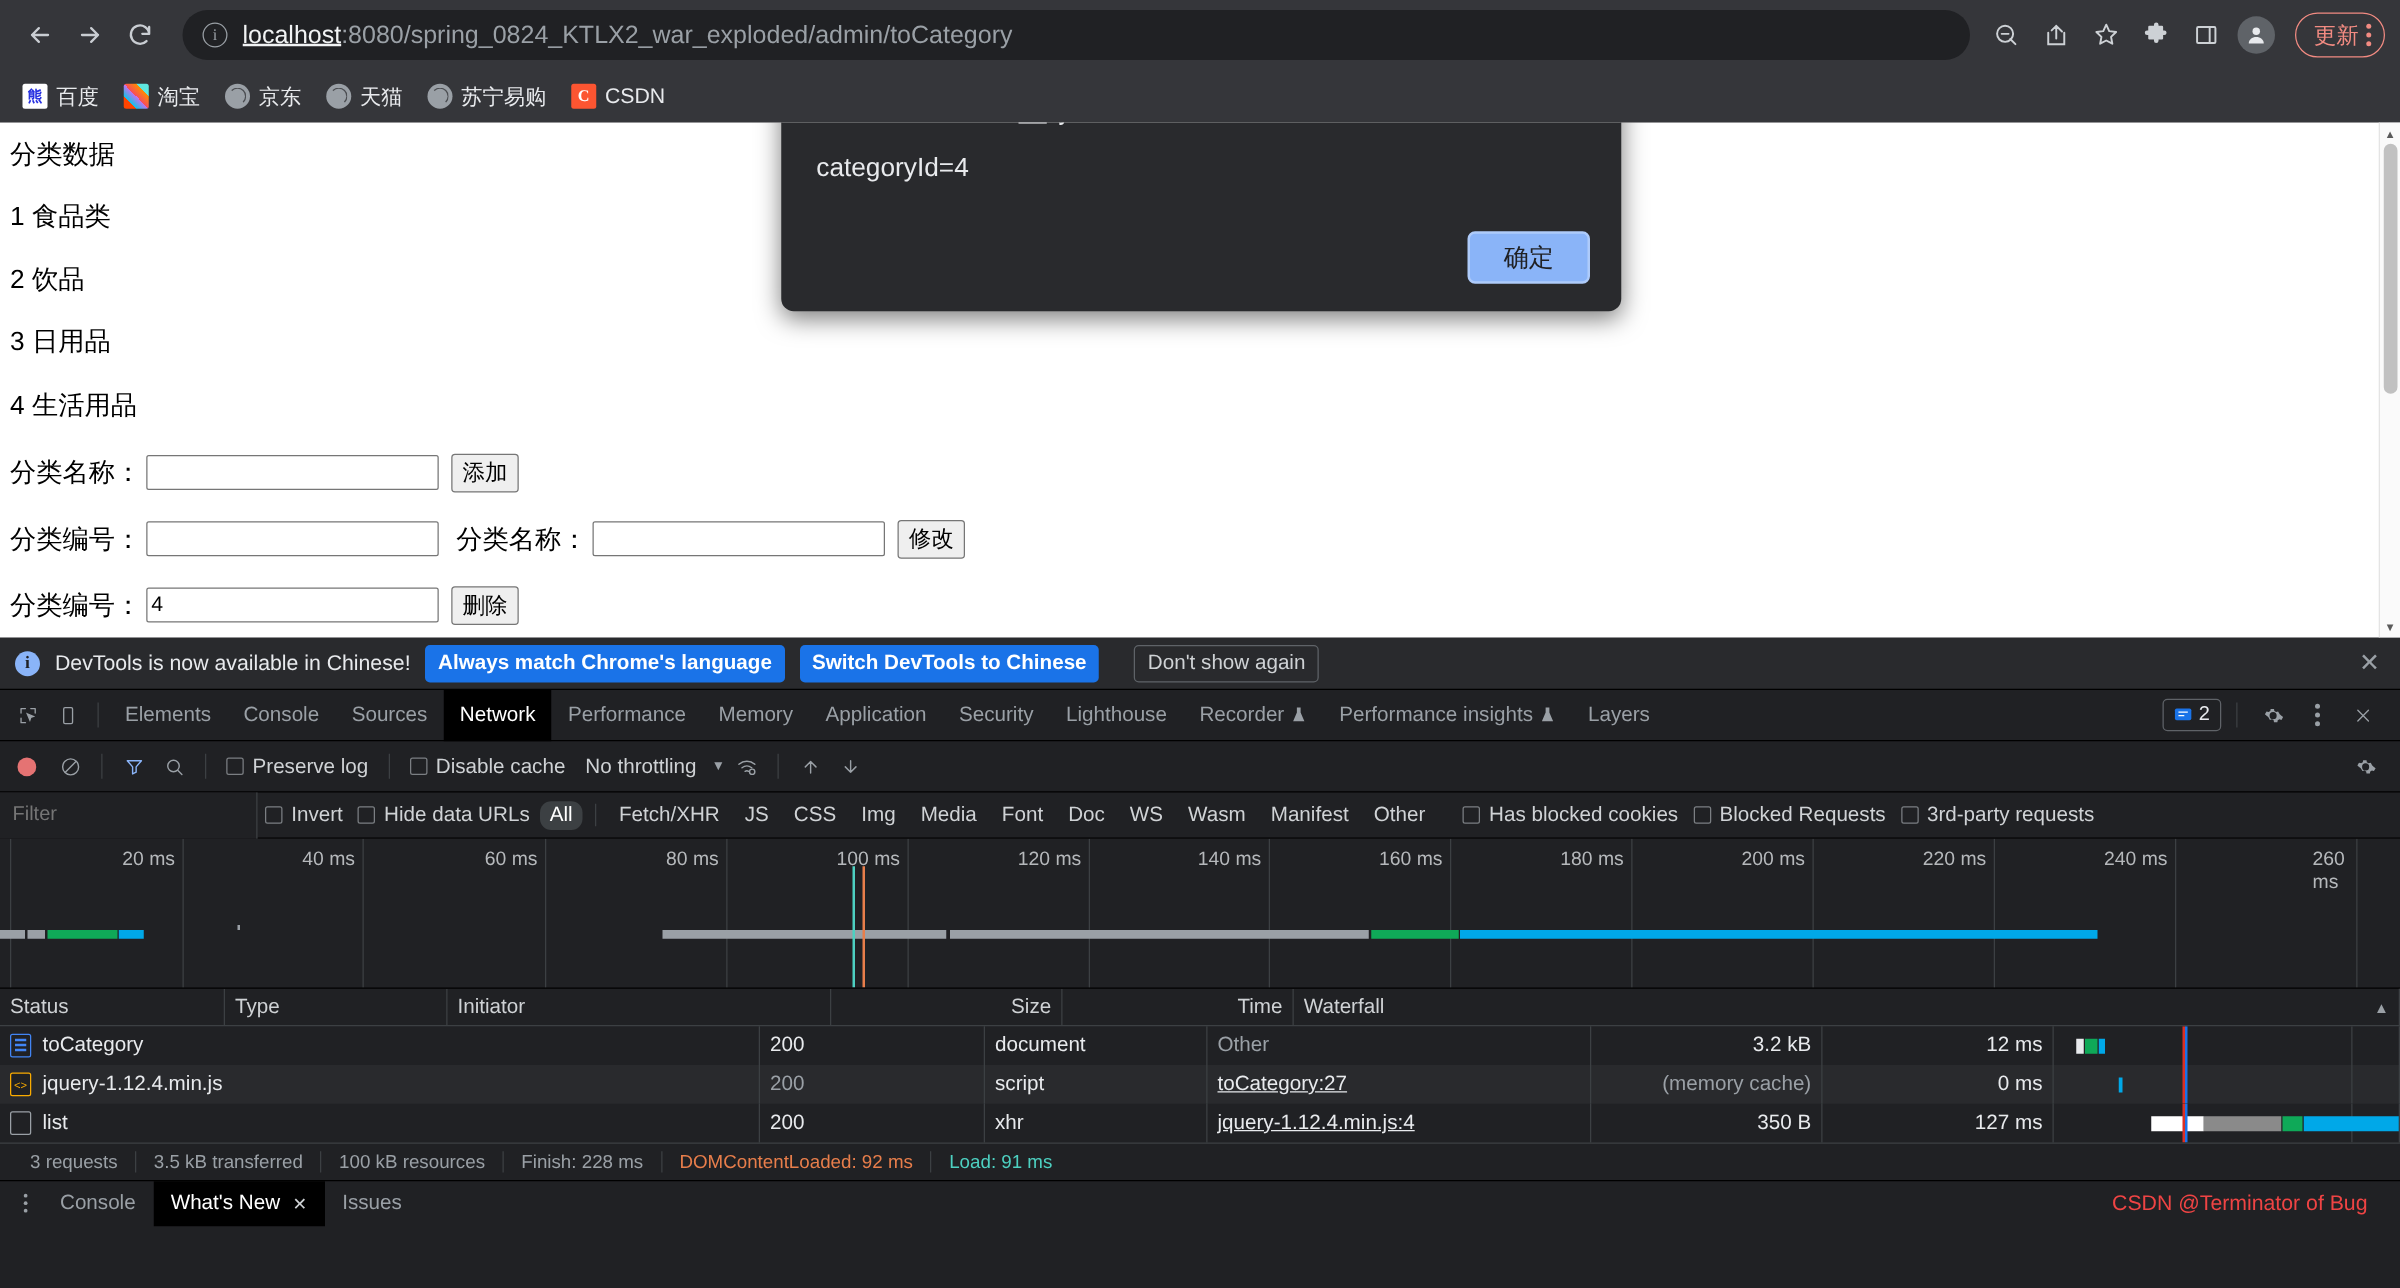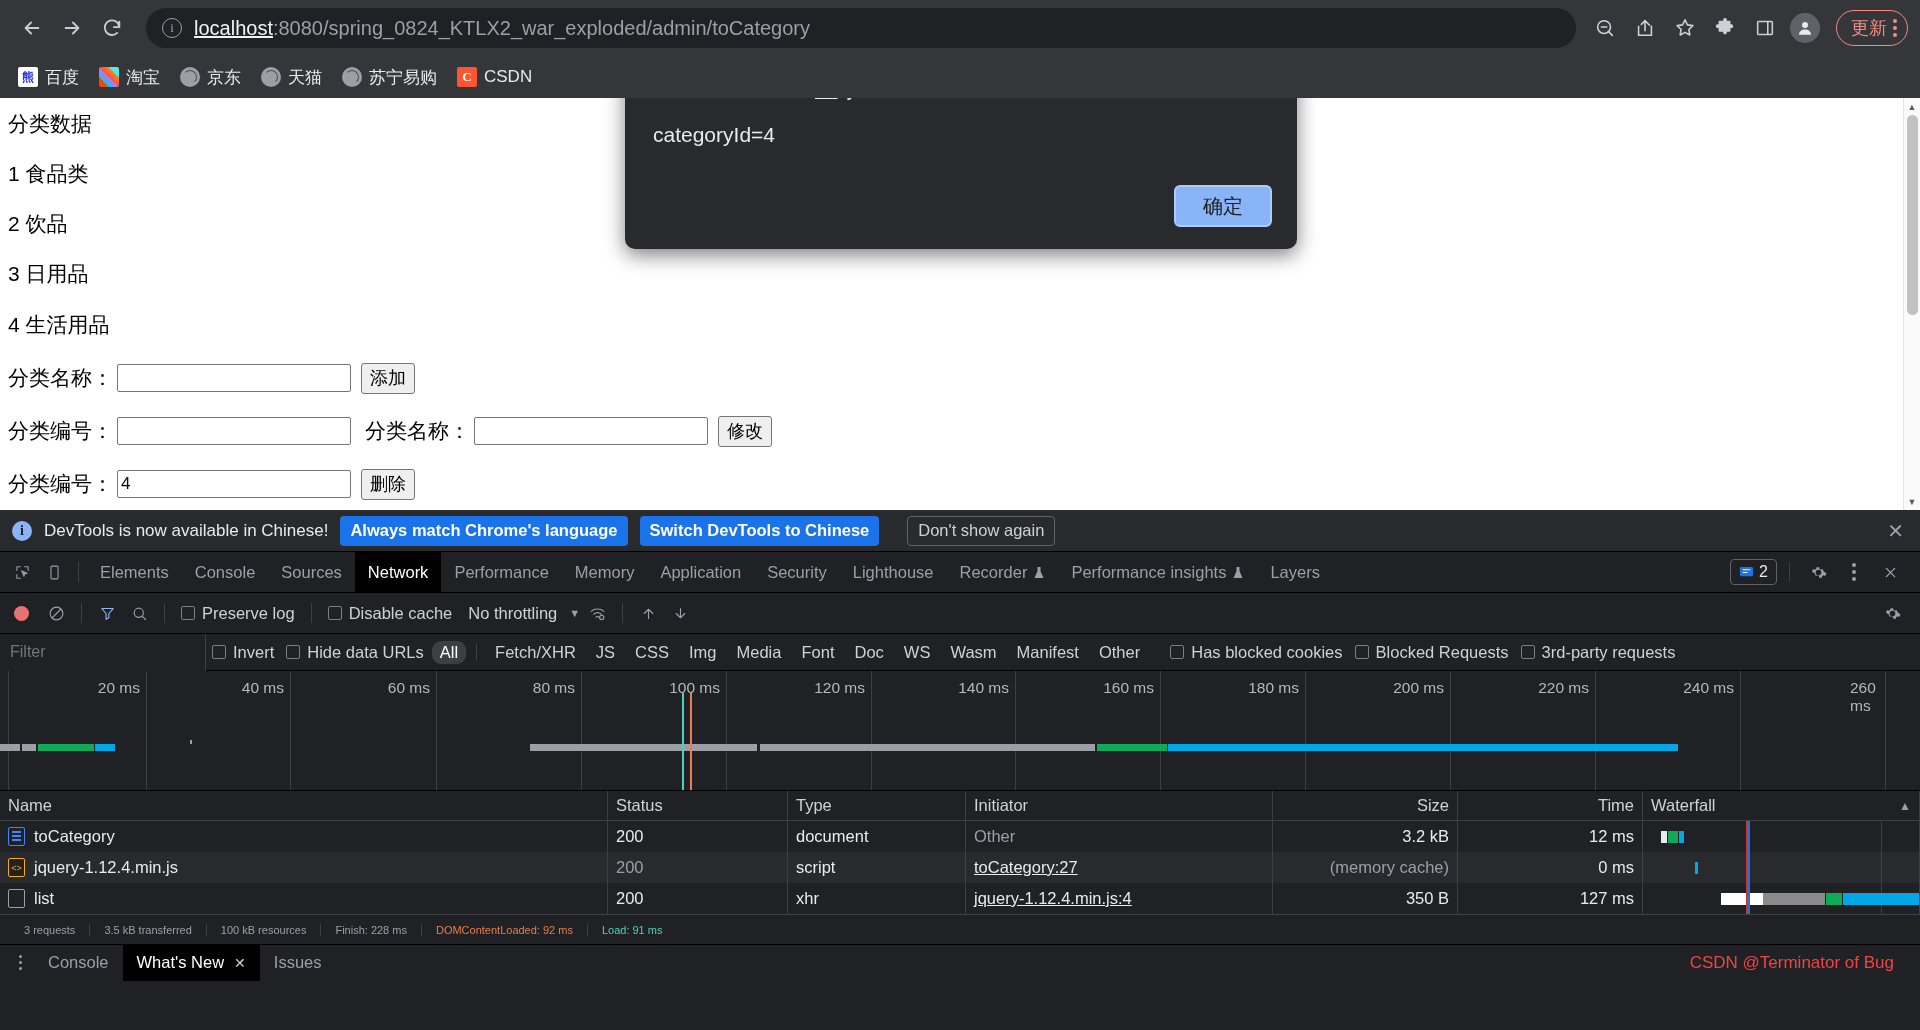--- a/index.html
+++ b/index.html
@@ -187,21 +187,21 @@
   .rsc-js { border: 1.5px solid #f9ab00; background: #202124; color:#f9ab00; font-size:9px;
     display:flex;align-items:center;justify-content:center;}
   .rsc-xhr { border: 1.5px solid #9aa0a6; background: #202124; }
   .wf-pane { position: absolute; left: 0; right: 0; top: 0; bottom: 0; }
   .wf-grid { position: absolute; top: 0; bottom: 0; width: 1px; background: #3c4043; }
   .wf-bar { position: absolute; top: 10px; height: 12px; }
   .wf-red { position: absolute; top: 0; bottom: 0; width: 2px; background: #d93025; }
   .wf-blue { position: absolute; top: 0; bottom: 0; width: 2px; background: #1a73e8; }
   
   .summary { height: 30px; display: flex; align-items: center; gap: 0px;
-    border-top: 1px solid #3c4043; font-size: 11px; color: #9aa0a6; padding-left: 10px; }
+    border-top: 1px solid #3c4043; font-size: 15px; color: #9aa0a6; padding-left: 10px; }
   .summary .sitem { padding: 0 14px; border-right: 1px solid #3c4043; }
   .summary .sitem:last-child { border-right: none; }
   .summary .dcl { color: #e87e4b; }
   .summary .load { color: #4dd0c1; }
   
   .drawer { height: 36px; display: flex; align-items: center; background: #202124;
     border-top: 1px solid #000; padding-left: 6px; position: relative; }
   .drawer .more { width: 28px; display:flex; flex-direction:column; align-items:center; gap:3px; cursor:pointer;}
   .drawer .more i { width: 3px; height: 3px; border-radius:50%; background:#9aa0a6; }
   .dw-tab { padding: 0 14px; height: 36px; display:flex; align-items:center; gap: 10px;
@@ -580,21 +580,20 @@
     <div class="ov-bar" style="left:530px;top:73px; width:227px; background:#9aa0a6"></div>
     <div class="ov-bar" style="left:760px;top:73px; width:335px; background:#9aa0a6"></div>
     <div class="ov-bar" style="left:1097px;top:73px;width:70px; background:#0fa958"></div>
     <div class="ov-bar" style="left:1168px;top:73px;width:510px; background:#00a8e8"></div>
     <div class="ov-line" style="left:682px; background:#4dd0c1"></div>
     <div class="ov-line" style="left:690px; background:#e87e4b"></div>
   </div>
 
   <div class="net-table">
     <div class="nt-head">
-      <div class="nt-c c-name">Name</div>
       <div class="nt-c c-status">Status</div>
       <div class="nt-c c-type">Type</div>
       <div class="nt-c c-init">Initiator</div>
       <div class="nt-c c-size">Size</div>
       <div class="nt-c c-time">Time</div>
       <div class="nt-c c-wf">
         <span>Waterfall</span>
         <span style="color:#9aa0a6;font-size:12px">▲</span>
       </div>
     </div>

